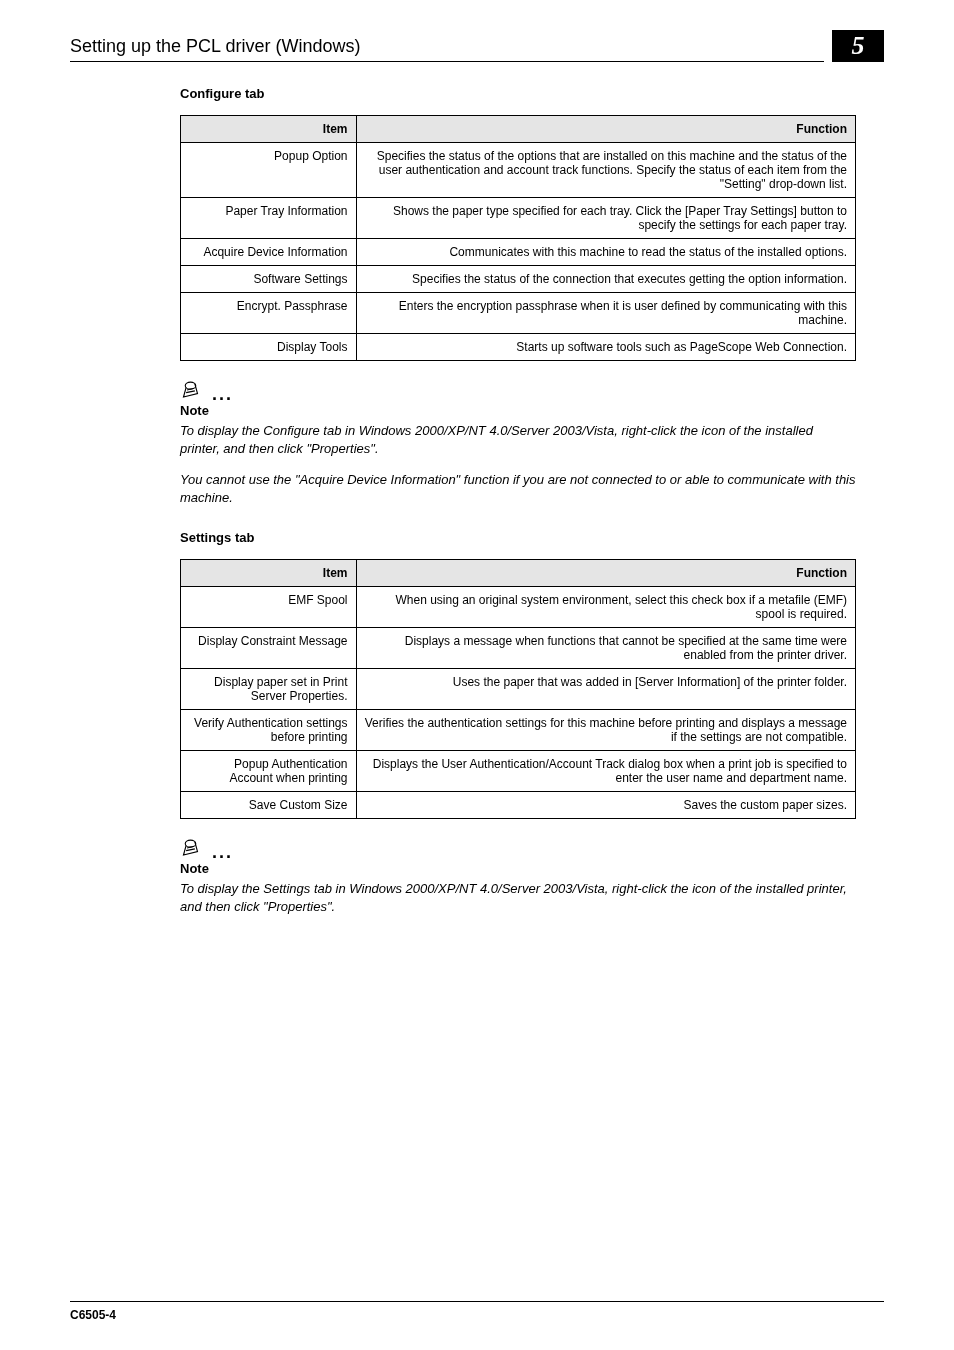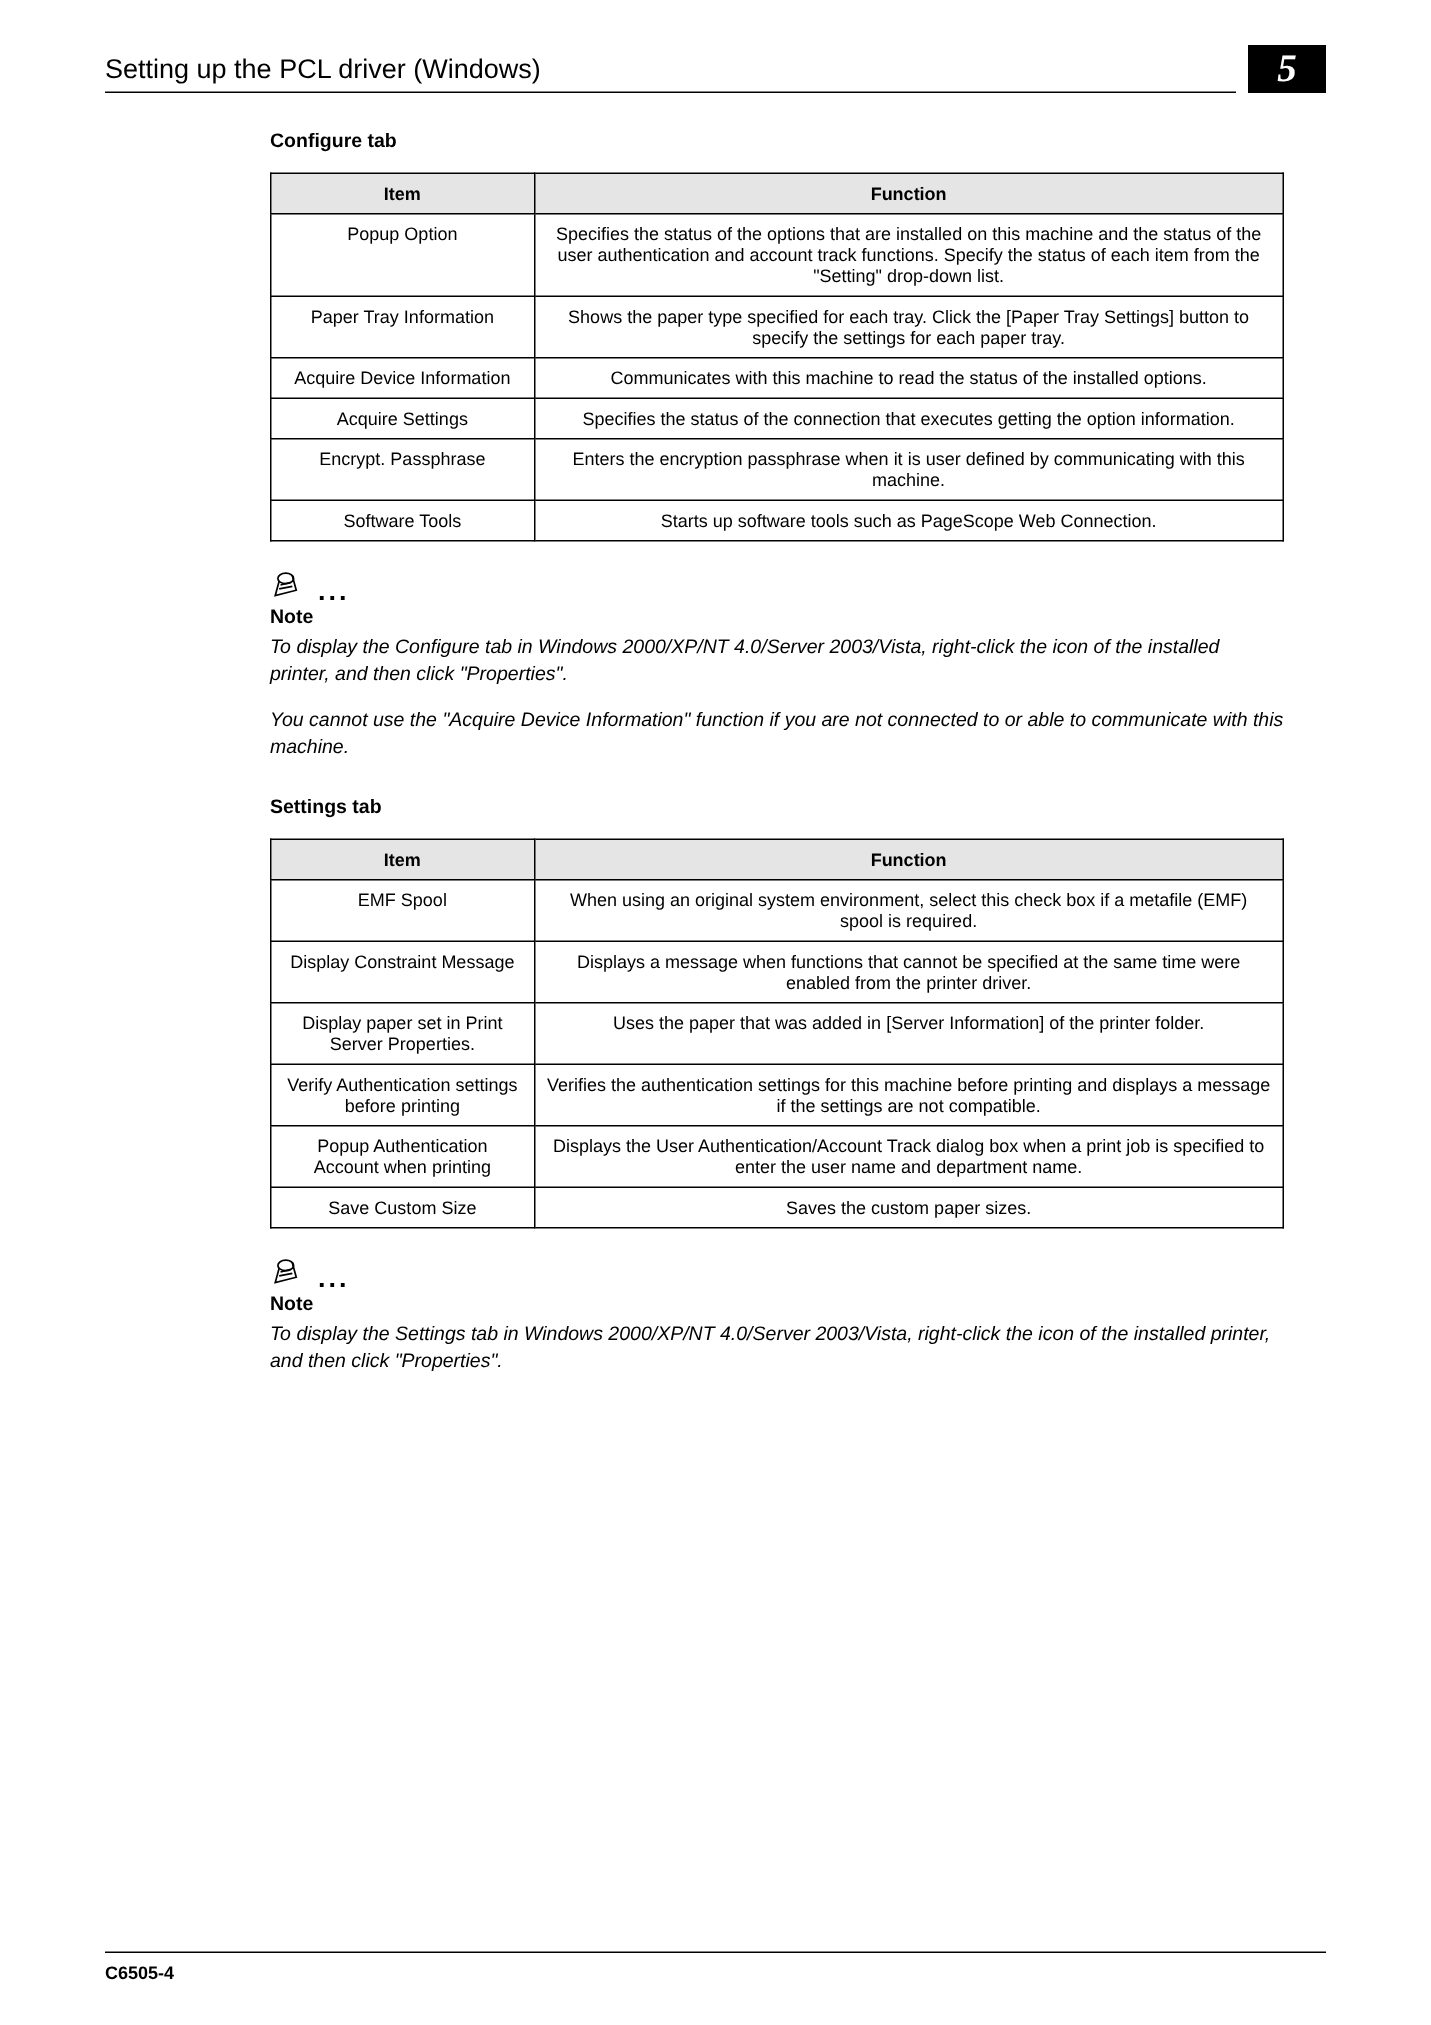--- a/index.html
+++ b/index.html
@@ -56,21 +56,21 @@
     width: 100%;
     border-collapse: collapse;
     font-size: 12px;
   }
   table.data th, table.data td {
     border-top: 1px solid #000;
     border-bottom: 1px solid #000;
     border-left: 1px solid #000;
     border-right: 1px solid #000;
     padding: 6px 8px;
-    text-align: center;
+    text-align: right;
     vertical-align: top;
   }
   table.data th {
     background: #e5e5e5;
     font-weight: bold;
   }
   .col-item {
     width: 26%;
   }
   .note-block {
@@ -151,29 +151,29 @@
         </tr>
         <tr>
           <td>Paper Tray Information</td>
           <td>Shows the paper type specified for each tray. Click the [Paper Tray Settings] button to specify the settings for each paper tray.</td>
         </tr>
         <tr>
           <td>Acquire Device Information</td>
           <td>Communicates with this machine to read the status of the installed options.</td>
         </tr>
         <tr>
-          <td>Acquire Settings</td>
+          <td>Software Settings</td>
           <td>Specifies the status of the connection that executes getting the option information.</td>
         </tr>
         <tr>
           <td>Encrypt. Passphrase</td>
           <td>Enters the encryption passphrase when it is user defined by communicating with this machine.</td>
         </tr>
         <tr>
-          <td>Software Tools</td>
+          <td>Display Tools</td>
           <td>Starts up software tools such as PageScope Web Connection.</td>
         </tr>
       </tbody>
     </table>
 
     <div class="note-block">
       <div class="note-icon-row">
         <svg class="note-svg" viewBox="0 0 32 24">
           <g fill="none" stroke="#000" stroke-width="1.3">
             <ellipse cx="12" cy="7" rx="6" ry="4"></ellipse>

